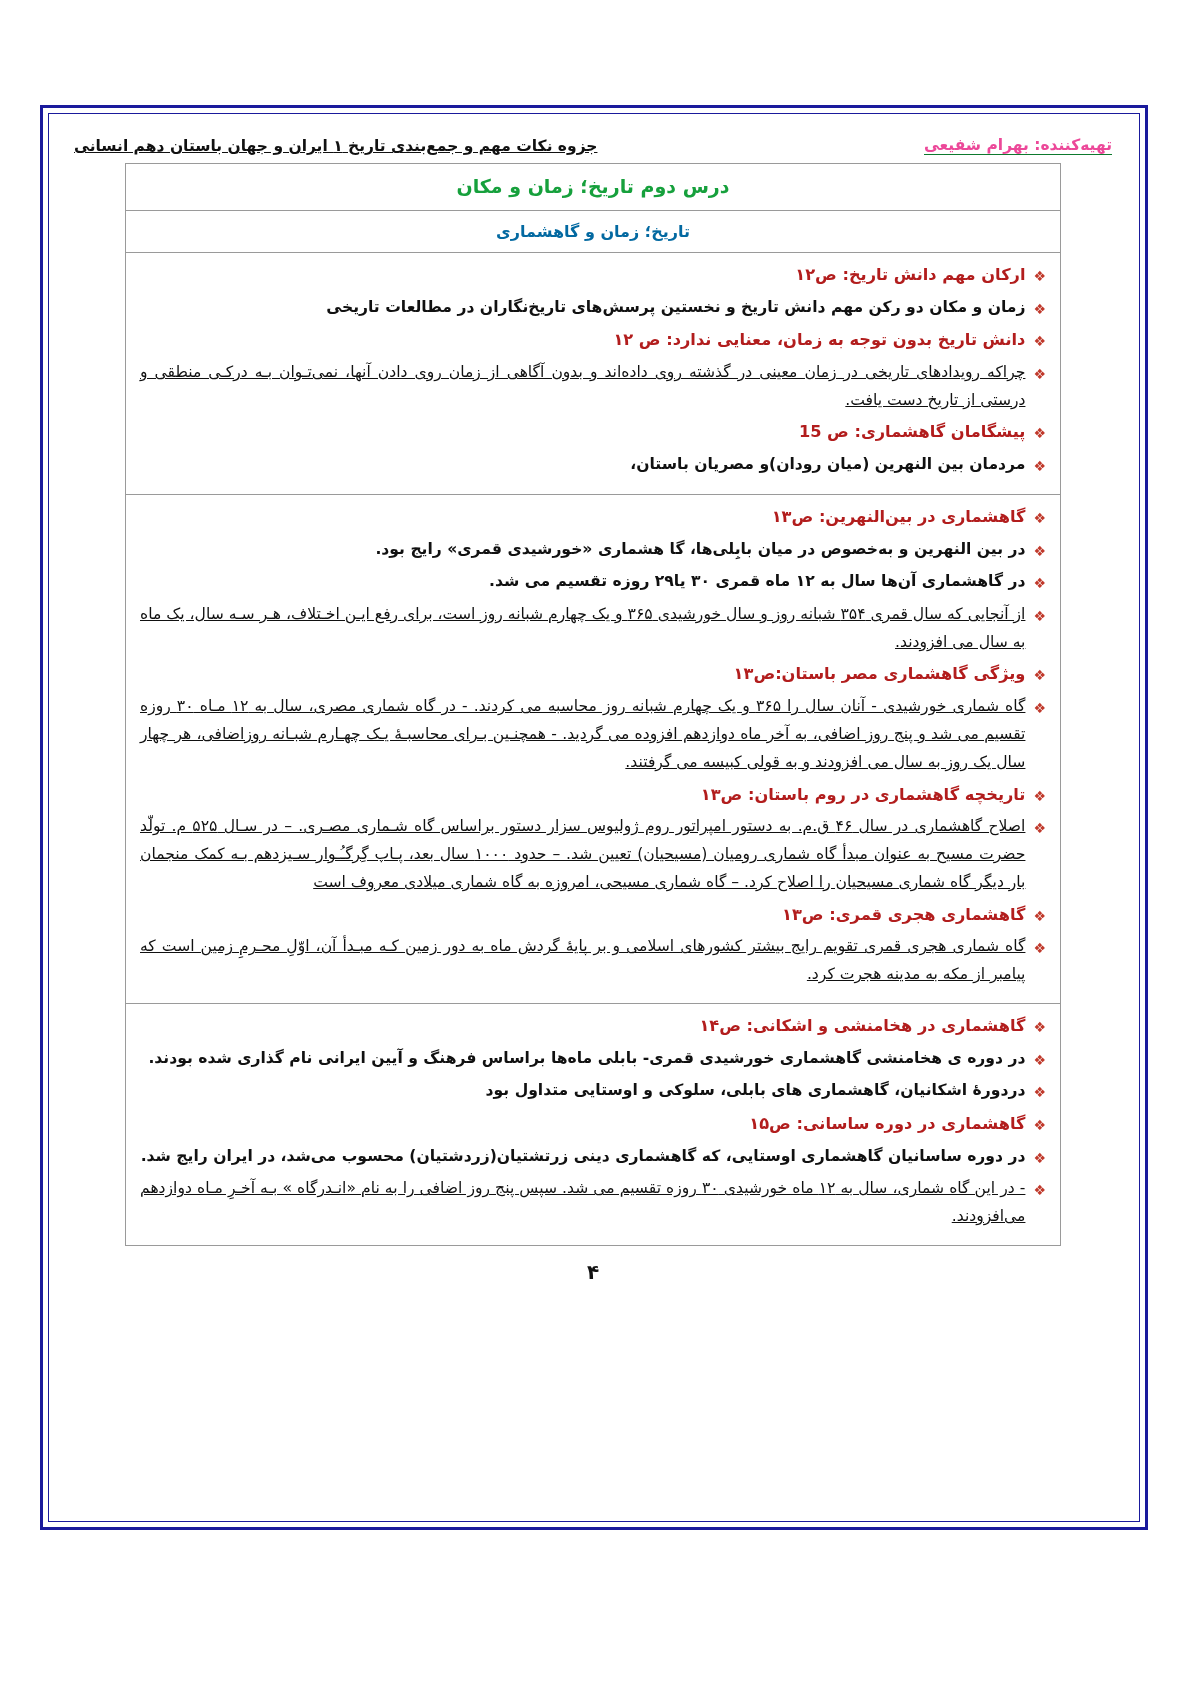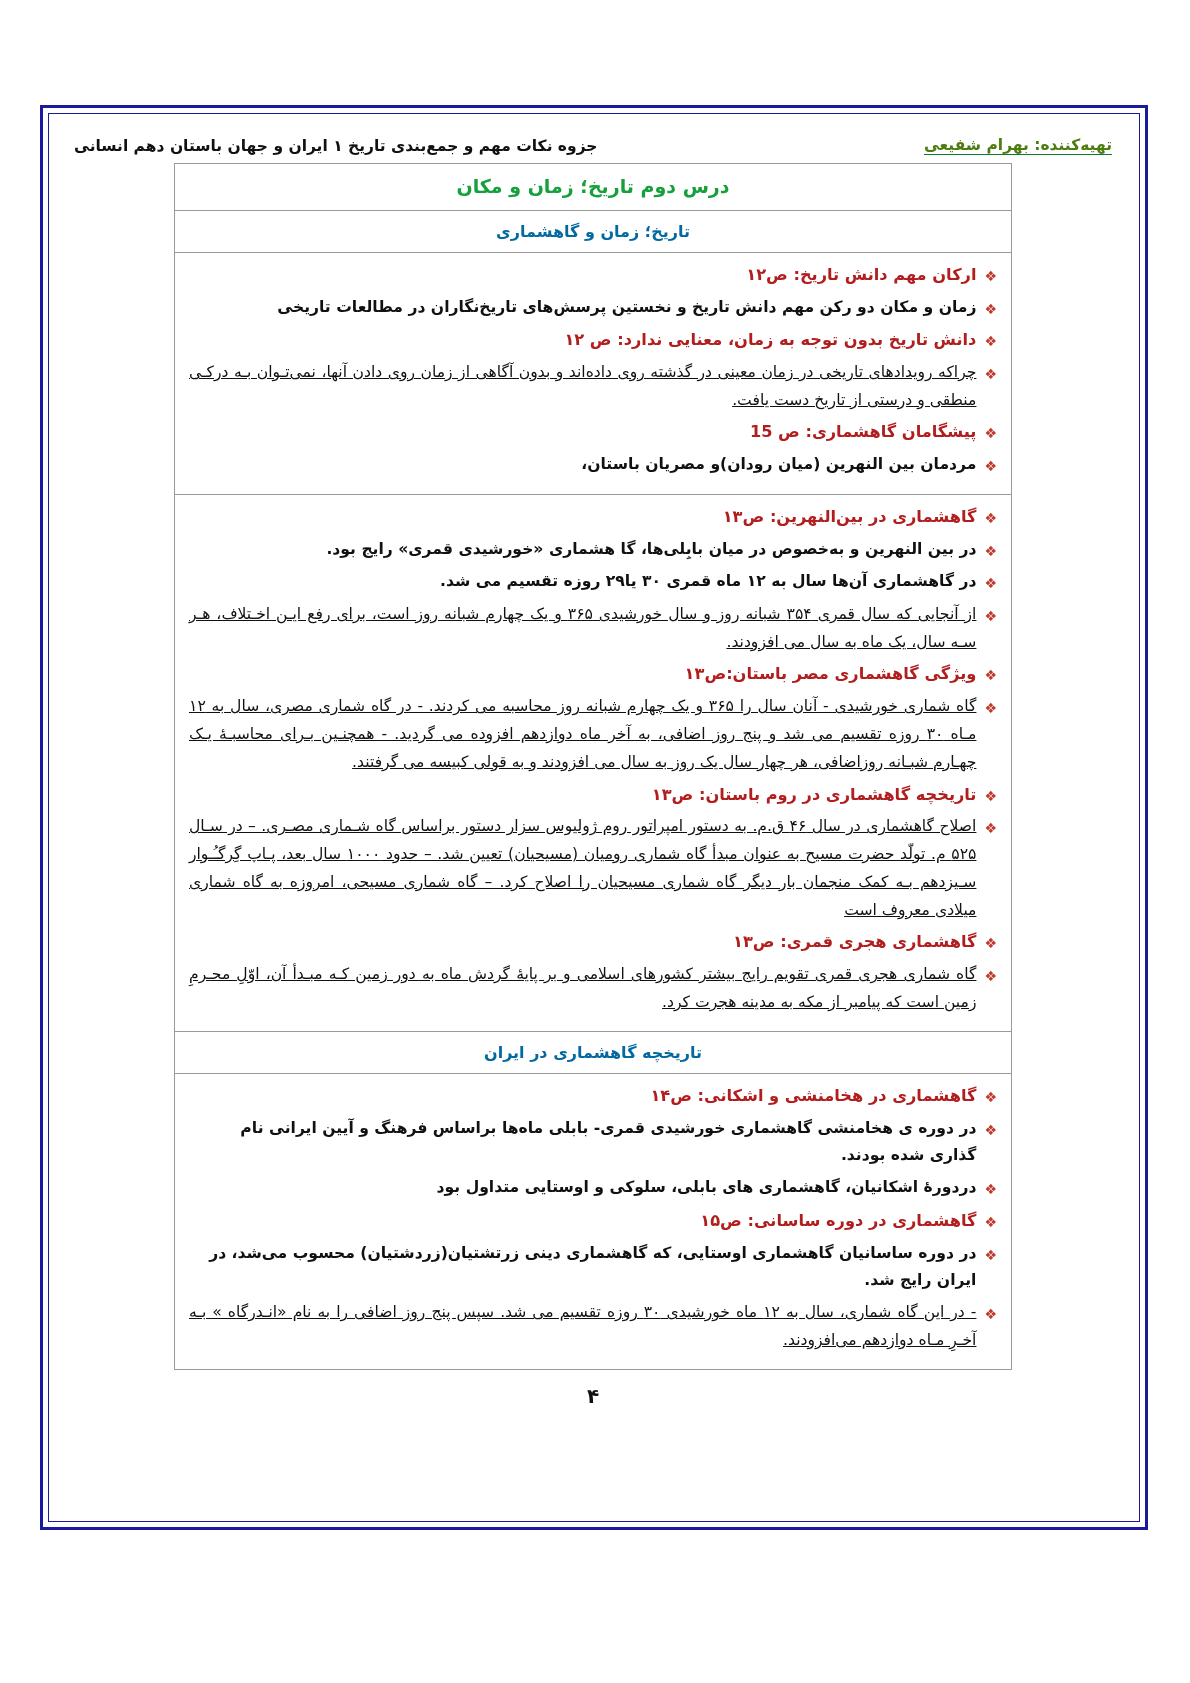--- a/index.html
+++ b/index.html
@@ -33,29 +33,29 @@
   }
   
   .doc-header{
     display:flex;
     align-items:flex-end;
     justify-content:space-between;
     padding:14px 12px 4px 12px;
     font-weight:bold;
     font-size:15.5px;
   }
-  .header-title{color:#111;white-space:nowrap;}
+  .header-title{color:#111;white-space:nowrap;text-decoration:underline;}
   .header-author{
-    color:#4d7c0f;
+    color:#ec4899;
     border-bottom:1.5px solid #0d7a2e;
     white-space:nowrap;
   }
   
   .sheet{
-    width:838px;
+    width:936px;
     margin:4px auto 0 auto;
     border:1px solid #9a9a9a;
     box-sizing:border-box;
     background:#fff;
   }
   .band{
     border-bottom:1px solid #9a9a9a;
     text-align:center;
     padding:9px 6px;
     font-weight:bold;
@@ -190,21 +190,20 @@
             <li class="item head">
               <span class="bullet">❖</span>
               <span class="itext">گاهشماری هجری قمری: ص۱۳</span>
             </li>
             <li class="item para">
               <span class="bullet">❖</span>
               <span class="itext">گاه شماری هجری قمری تقویم رایج بیشتر کشورهای اسلامی  و بر پایۀ گردش ماه به دور زمین  کـه مبـدأ آن، اوّلِ محـرمِ زمین است که پیامبر از مکه به مدینه هجرت کرد.</span>
             </li>
           </ul>
         </div>
-        <div class="band red">تاریخچه گاهشماری در ایران</div>
         <div class="block">
           <ul class="items">
             <li class="item head">
               <span class="bullet">❖</span>
               <span class="itext">گاهشماری در هخامنشی و اشکانی: ص۱۴</span>
             </li>
             <li class="item line">
               <span class="bullet">❖</span>
               <span class="itext">در دوره ی هخامنشی گاهشماری خورشیدی  قمری- بابلی  ماه‌ها براساس فرهنگ و آیین ایرانی نام گذاری شده بودند.</span>
             </li>

